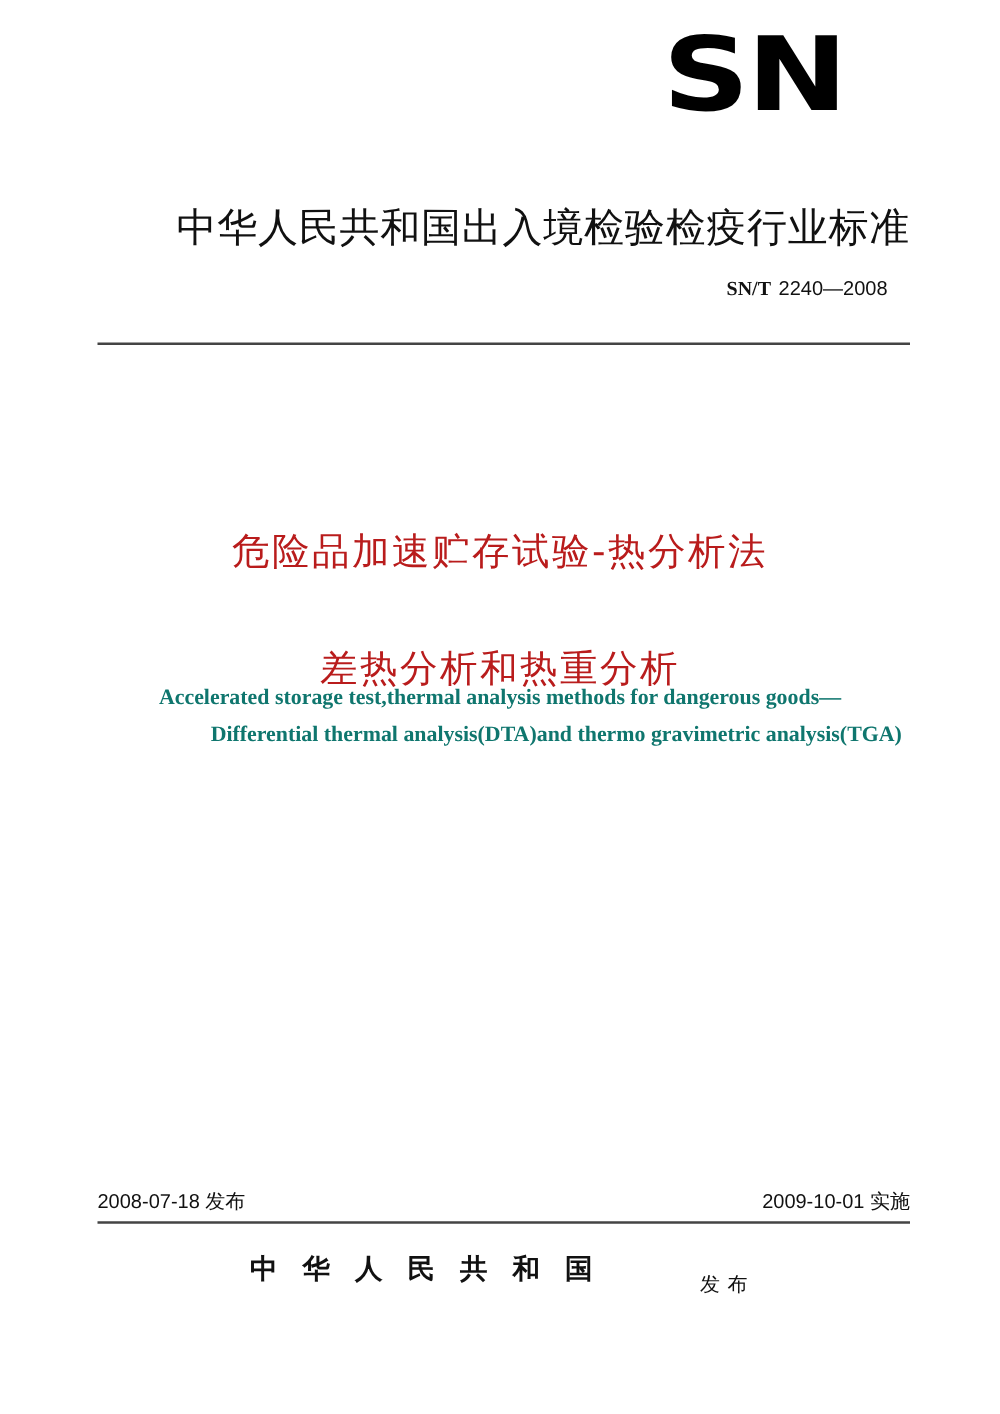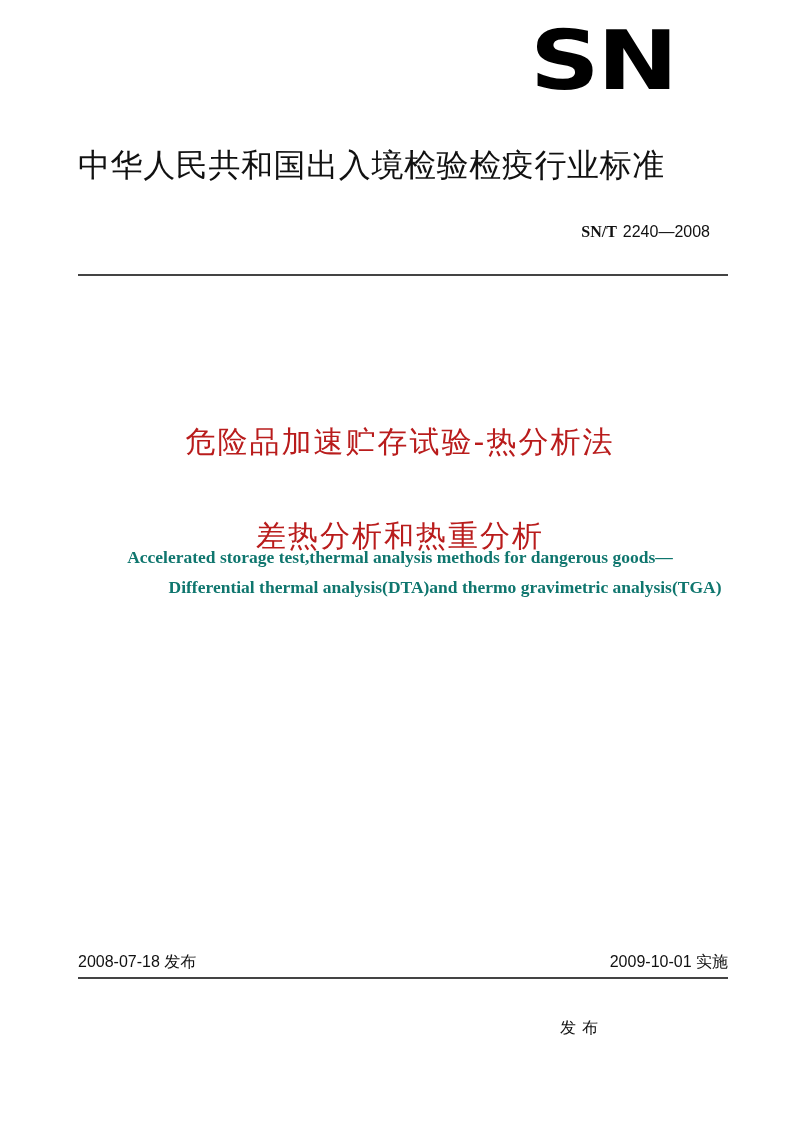--- a/index.html
+++ b/index.html
@@ -5,23 +5,23 @@
   html, body { margin: 0; padding: 0; background: #ffffff; }
   body { width: 800px; height: 1131px; position: relative; overflow: hidden; color: #111; }
   .abs { position: absolute; }
   .sn-logo {
     left: 530px; top: 28px; width: 160px; height: 66px;
     font-family: "DejaVu Sans", sans-serif; font-weight: 900; font-size: 82px;
     line-height: 66px; letter-spacing: -2px; color: #000;
     transform: scaleX(1.18); transform-origin: left top;
   }
   .std-title {
-    left: 78px; top: 143px; width: 650px;
+    left: 78px; top: 160px; width: 650px;
     font-family: "DejaVu Sans", sans-serif; font-size: 32px; line-height: 44px;
-    letter-spacing: 0.6px; color: #111; white-space: nowrap;
+    letter-spacing: 0.6px; color: #111; white-space: nowrap; text-align: right;
   }
   .std-code {
     right: 90px; top: 220px; font-size: 16px; line-height: 24px; white-space: nowrap;
   }
   .std-code .prefix { font-family: "Liberation Serif", serif; font-weight: bold; }
   .std-code .num { font-family: "Liberation Sans", sans-serif; margin-left: 6px; text-align: center; }
   .rule { left: 78px; width: 650px; height: 2px; background: #444; }
   .rule.top { top: 274px; }
   .rule.bottom { top: 977px; }
   .zh-title {
@@ -75,14 +75,15 @@
 
 <div class="abs en-title l1">Accelerated storage test,thermal analysis methods for dangerous goods—</div>
 <div class="abs en-title l2">Differential thermal analysis(DTA)and thermo gravimetric analysis(TGA)</div>
 
 <div class="abs date left">2008-07-18 发布</div>
 <div class="abs date right">2009-10-01 实施</div>
 
 <div class="abs rule bottom"></div>
 
 <div class="abs pub-block">
+  <div class="pub-line1">中华人民共和国</div>
 </div>
 <div class="abs pub-label">发布</div>
 
 </body></html>

